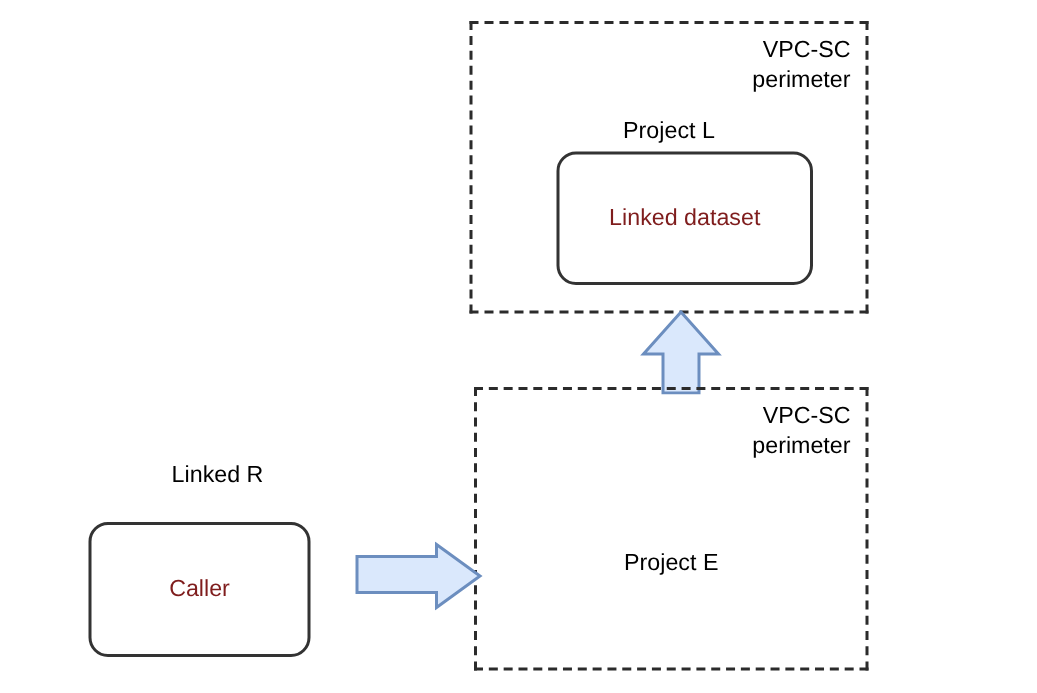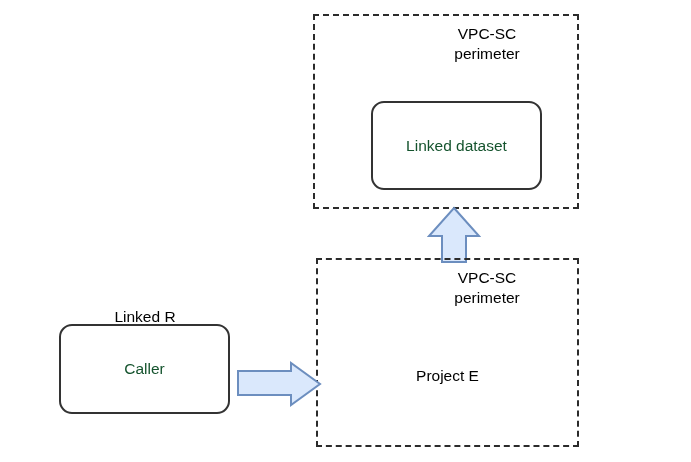--- a/index.html
+++ b/index.html
@@ -35,21 +35,21 @@
   #perimeter-lower {
     left: 316px;
     top: 258px;
     width: 263px;
     height: 189px;
   }
 
   
   .perimeter-label {
     position: absolute;
-    text-align: center;
+    text-align: right;
     font-size: 15.5px;
     line-height: 20px;
     color: #000000;
     white-space: pre-line;
   }
   #perimeter-upper-label {
     right: 10px;
     top: 8px;
     width: 160px;
   }
@@ -91,40 +91,40 @@
     box-sizing: border-box;
     background: #ffffff;
     border: 2px solid #333333;
     border-radius: 13px;
     display: flex;
     align-items: center;
     justify-content: center;
   }
   .node-label {
     font-size: 15.5px;
-    color: #14532d;
+    color: #7f1d1d;
     text-align: center;
     white-space: nowrap;
   }
   #node-linked-dataset {
     left: 371px;
     top: 101px;
     width: 171px;
     height: 89px;
   }
   #node-listing {
     left: 384px;
     top: 345px;
     width: 172px;
     height: 86px;
   }
   #node-caller {
     left: 59px;
-    top: 324px;
-    width: 171px;
+    top: 348px;
+    width: 148px;
     height: 90px;
   }
 
   
   .arrow {
     position: absolute;
   }
   #arrow-caller-to-listing {
     left: 236px;
     top: 361px;
@@ -141,20 +141,21 @@
 </head>
 <body>
 
 <div id="canvas">
 
   <div class="perimeter" id="perimeter-upper">
 
     <div class="perimeter-label" id="perimeter-upper-label">VPC-SC
 perimeter</div>
 
+    <div class="project-title" id="project-l-title">Project L</div>
   </div>
 
   <div class="node-box" id="node-linked-dataset">
     <span class="node-label">Linked dataset</span>
   </div>
 
   <div class="arrow" id="arrow-listing-to-linked-dataset">
     <svg width="60" height="58" viewBox="0 0 60 58" xmlns="http://www.w3.org/2000/svg">
       <polygon points="30,3 55,31 42,31 42,57 18,57 18,31 5,31" fill="#dae8fc" stroke="#6c8ebf" stroke-width="2" stroke-linejoin="miter"></polygon>
     </svg>

